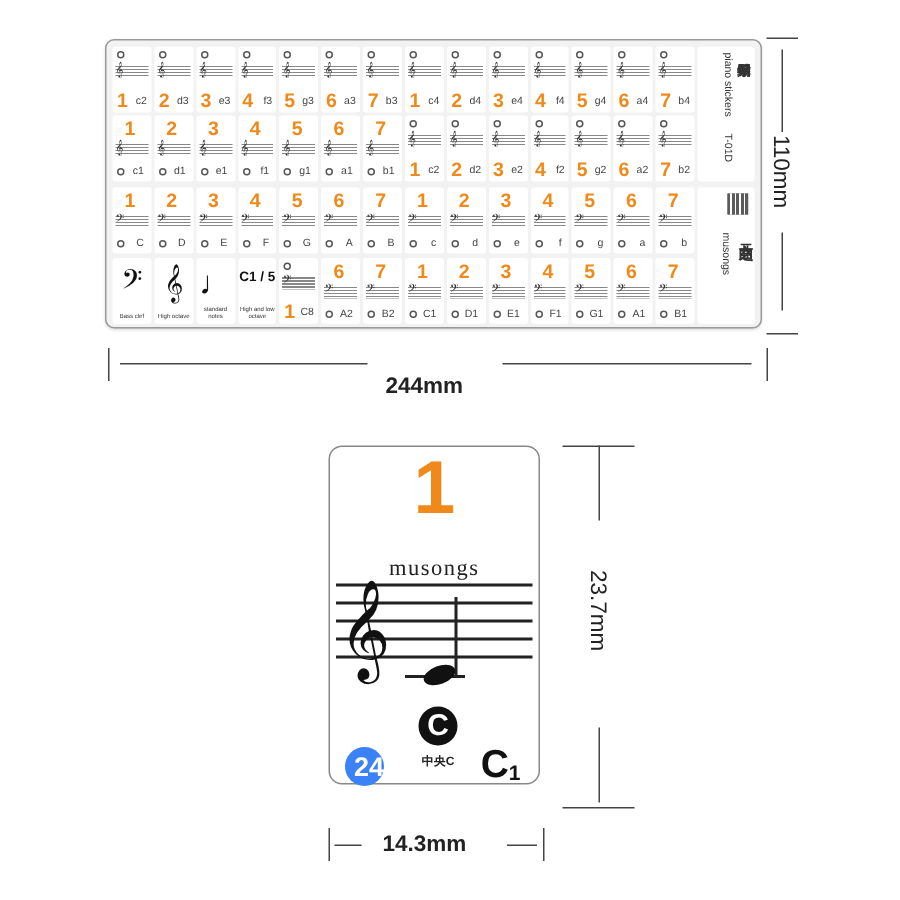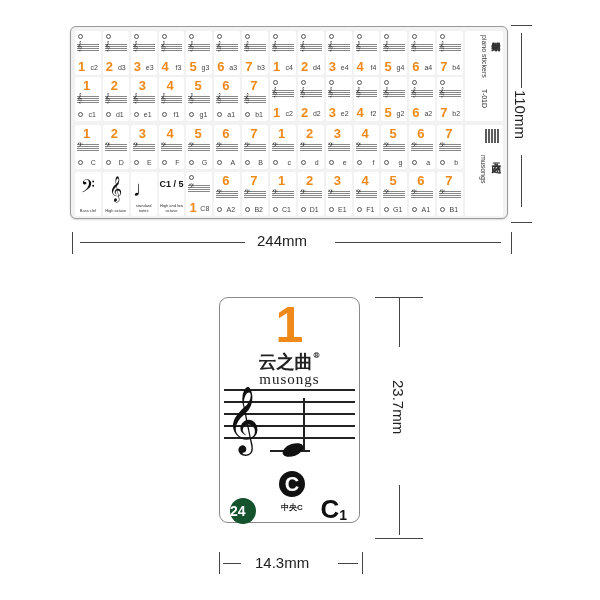--- a/index.html
+++ b/index.html
@@ -80,21 +80,21 @@
   }
   .single .ledger { position: absolute; height: 2px; background: #222; }
   .single .stem { position: absolute; width: 2px; background: #222; }
   .single .c-circle {
     position: absolute; left: 59px; top: 173px; width: 26px; height: 26px; border-radius: 50%;
     background: #111; color: #fff; font-weight: bold; font-size: 20px; line-height: 26px; text-align: center;
   }
   .single .c-label { position: absolute; left: 50px; top: 204px; width: 44px; text-align: center; font-size: 8px; color: #222; font-weight: bold; }
   .single .num-circle {
     position: absolute; left: 10px; top: 200px; width: 26px; height: 26px; border-radius: 50%;
-    background: #14532d; color: #fff; font-weight: bold; font-size: 14px; line-height: 26px; text-align: left;
+    background: #3b82f6; color: #fff; font-weight: bold; font-size: 18px; line-height: 26px; text-align: right;
   }
   .single .c1 { position: absolute; right: 12px; top: 196px; font-size: 26px; font-weight: bold; color: #111; }
   .single .c1 sub { font-size: 14px; vertical-align: baseline; position: relative; top: 2px; }
 </style>
 </head>
 <body>
 
 <div class="sheet">
   <div class="row" id="row0" style="top:4px;">
       <div class="cell">
@@ -492,33 +492,32 @@
   </div>
   <div class="side-panel" style="top:98px; height:91px;">
     <div class="qr" style="right:4px; top:4px;"></div>
     <div class="side-text" style="right:16px; top:30px; font-size:7px;">musongs</div>
     <div class="side-text" style="right:3px; top:30px; font-size:10px; font-weight:bold;">云之曲</div>
   </div>
 </div>
 
 <div class="dim-v-line" style="left:72px; top:232px; height:22px;"></div>
 <div class="dim-h-line" style="left:80px; top:242px; width:165px;"></div>
-<div class="dim-label" style="left:257px; top:232px;">244mm</div>
+<div class="dim-label" style="left:257px; top:249px;font-weight:bold;">244mm</div>
 <div class="dim-h-line" style="left:335px; top:242px; width:166px;"></div>
 <div class="dim-v-line" style="left:511px; top:232px; height:22px;"></div>
 
 <div class="dim-h-line" style="left:511px; top:25px; width:21px;"></div>
 <div class="dim-v-line" style="left:521px; top:33px; height:55px;"></div>
 <div class="dim-label vertical" style="left:512px; top:90px;">110mm</div>
 <div class="dim-v-line" style="left:521px; top:155px; height:52px;"></div>
 <div class="dim-h-line" style="left:511px; top:222px; width:21px;"></div>
 
 <div class="single">
   <div class="big-num">1</div>
-  <div class="brand-cn"><span>云之曲</span><span class="reg">®</span></div>
   <div class="brand-en">musongs</div>
 
   <div class="staff-line" style="top:91px;"></div>
   <div class="staff-line" style="top:103px;"></div>
   <div class="staff-line" style="top:115px;"></div>
   <div class="staff-line" style="top:127px;"></div>
   <div class="staff-line" style="top:139px;"></div>
   <div class="clef-big">𝄞</div>
 
   <div class="ledger" style="left:50px; width:40px; top:152px;"></div>
@@ -532,15 +531,15 @@
 </div>
 
 <div class="dim-h-line" style="left:375px; top:297px; width:48px;"></div>
 <div class="dim-v-line" style="left:399px; top:297px; height:50px;"></div>
 <div class="dim-label vertical" style="left:390px; top:380px;">23.7mm</div>
 <div class="dim-v-line" style="left:399px; top:485px; height:50px;"></div>
 <div class="dim-h-line" style="left:375px; top:538px; width:48px;"></div>
 
 <div class="dim-v-line" style="left:219px; top:552px; height:22px;"></div>
 <div class="dim-h-line" style="left:223px; top:563px; width:18px;"></div>
-<div class="dim-label" style="left:255px; top:554px;">14.3mm</div>
+<div class="dim-label" style="left:255px; top:554px;font-weight:bold;">14.3mm</div>
 <div class="dim-h-line" style="left:338px; top:563px; width:20px;"></div>
 <div class="dim-v-line" style="left:362px; top:552px; height:22px;"></div>
 
 </body></html>

